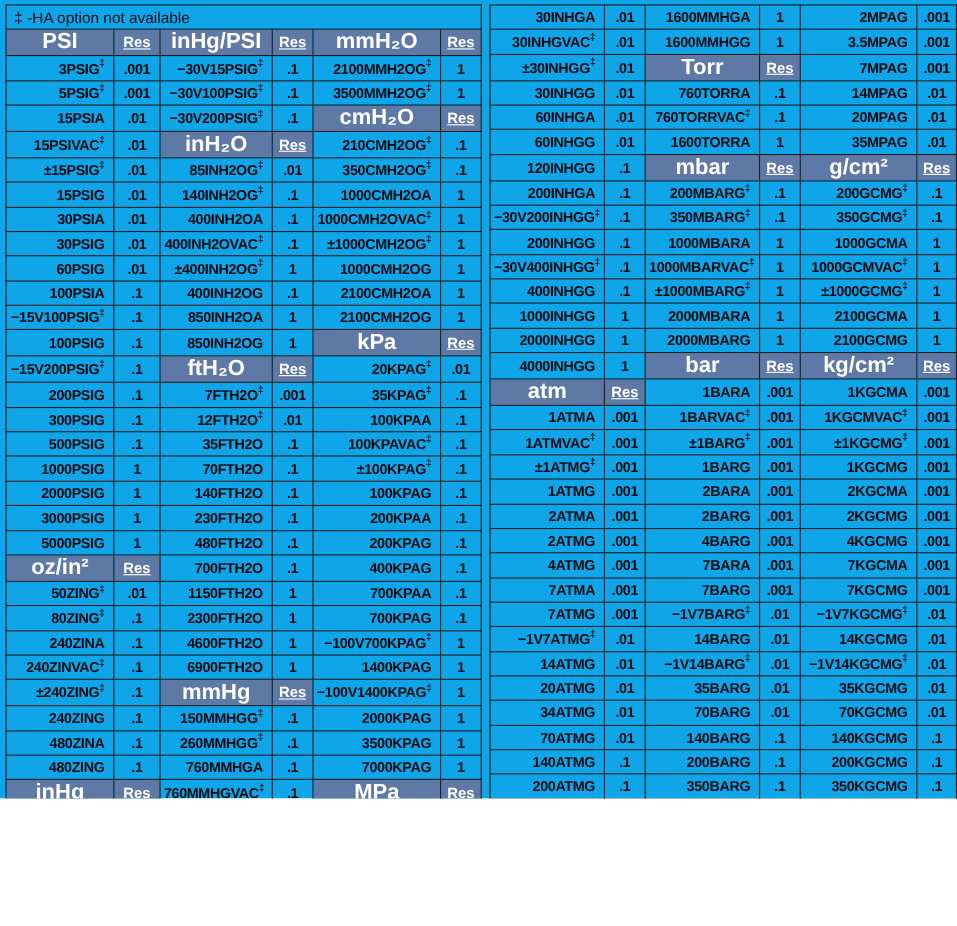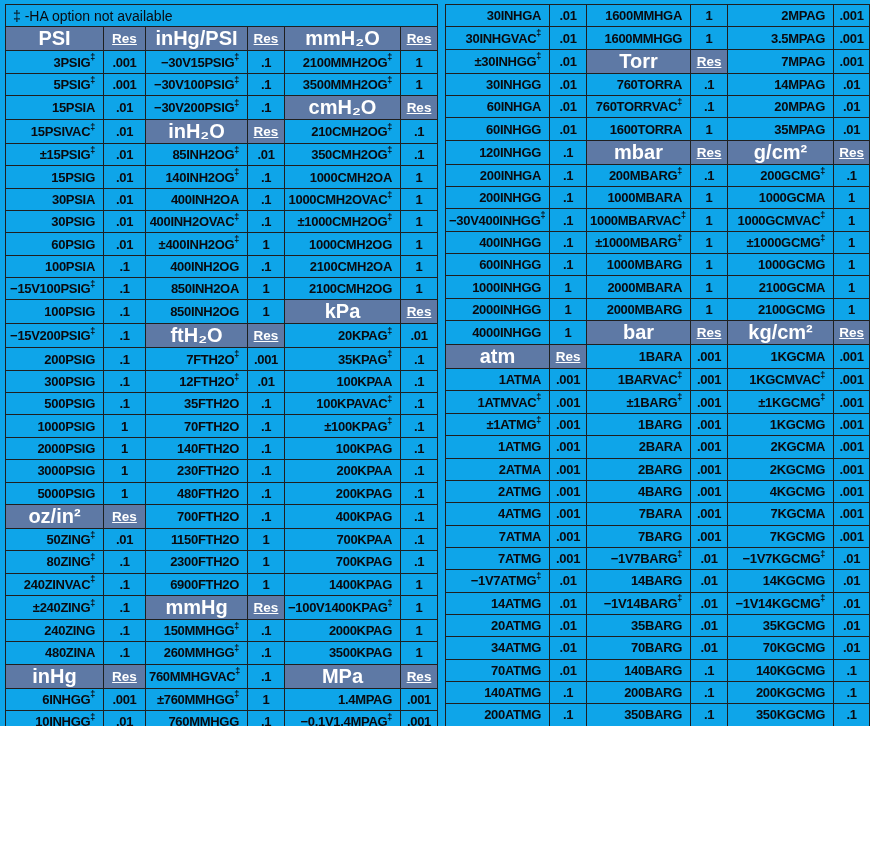--- a/index.html
+++ b/index.html
@@ -252,20 +252,28 @@
           </tr>
           <tr>
             <td class="rng">80ZING<sup class="dag">‡</sup></td>
             <td class="res">.1</td>
             <td class="rng">2300FTH2O</td>
             <td class="res">1</td>
             <td class="rng">700KPAG</td>
             <td class="res">.1</td>
           </tr>
           <tr>
+            <td class="rng">240ZINA</td>
+            <td class="res">.1</td>
+            <td class="rng">4600FTH2O</td>
+            <td class="res">1</td>
+            <td class="rng">−100V700KPAG<sup class="dag">‡</sup></td>
+            <td class="res">1</td>
+          </tr>
+          <tr>
             <td class="rng">240ZINVAC<sup class="dag">‡</sup></td>
             <td class="res">.1</td>
             <td class="rng">6900FTH2O</td>
             <td class="res">1</td>
             <td class="rng">1400KPAG</td>
             <td class="res">1</td>
           </tr>
           <tr>
             <td class="rng">±240ZING<sup class="dag">‡</sup></td>
             <td class="res">.1</td>
@@ -281,20 +289,28 @@
             <td class="res">.1</td>
             <td class="rng">2000KPAG</td>
             <td class="res">1</td>
           </tr>
           <tr>
             <td class="rng">480ZINA</td>
             <td class="res">.1</td>
             <td class="rng">260MMHGG<sup class="dag">‡</sup></td>
             <td class="res">.1</td>
             <td class="rng">3500KPAG</td>
+            <td class="res">1</td>
+          </tr>
+          <tr>
+            <td class="rng">480ZING</td>
+            <td class="res">.1</td>
+            <td class="rng">760MMHGA</td>
+            <td class="res">.1</td>
+            <td class="rng">7000KPAG</td>
             <td class="res">1</td>
           </tr>
           <tr>
             <td class="hdr unit-h">inHg</td>
             <td class="hdr res-h">Res</td>
             <td class="rng">760MMHGVAC<sup class="dag">‡</sup></td>
             <td class="res">.1</td>
             <td class="hdr unit-h">MPa</td>
             <td class="hdr res-h">Res</td>
           </tr>
@@ -385,20 +401,28 @@
           </tr>
           <tr>
             <td class="rng">200INHGA</td>
             <td class="res">.1</td>
             <td class="rng">200MBARG<sup class="dag">‡</sup></td>
             <td class="res">.1</td>
             <td class="rng">200GCMG<sup class="dag">‡</sup></td>
             <td class="res">.1</td>
           </tr>
           <tr>
+            <td class="rng">−30V200INHGG<sup class="dag">‡</sup></td>
+            <td class="res">.1</td>
+            <td class="rng">350MBARG<sup class="dag">‡</sup></td>
+            <td class="res">.1</td>
+            <td class="rng">350GCMG<sup class="dag">‡</sup></td>
+            <td class="res">.1</td>
+          </tr>
+          <tr>
             <td class="rng">200INHGG</td>
             <td class="res">.1</td>
             <td class="rng">1000MBARA</td>
             <td class="res">1</td>
             <td class="rng">1000GCMA</td>
             <td class="res">1</td>
           </tr>
           <tr>
             <td class="rng">−30V400INHGG<sup class="dag">‡</sup></td>
             <td class="res">.1</td>
@@ -406,28 +430,20 @@
             <td class="res">1</td>
             <td class="rng">1000GCMVAC<sup class="dag">‡</sup></td>
             <td class="res">1</td>
           </tr>
           <tr>
             <td class="rng">400INHGG</td>
             <td class="res">.1</td>
             <td class="rng">±1000MBARG<sup class="dag">‡</sup></td>
             <td class="res">1</td>
             <td class="rng">±1000GCMG<sup class="dag">‡</sup></td>
-            <td class="res">1</td>
-          </tr>
-          <tr>
-            <td class="rng">600INHGG</td>
-            <td class="res">.1</td>
-            <td class="rng">1000MBARG</td>
-            <td class="res">1</td>
-            <td class="rng">1000GCMG</td>
             <td class="res">1</td>
           </tr>
           <tr>
             <td class="rng">1000INHGG</td>
             <td class="res">1</td>
             <td class="rng">2000MBARA</td>
             <td class="res">1</td>
             <td class="rng">2100GCMA</td>
             <td class="res">1</td>
           </tr>

